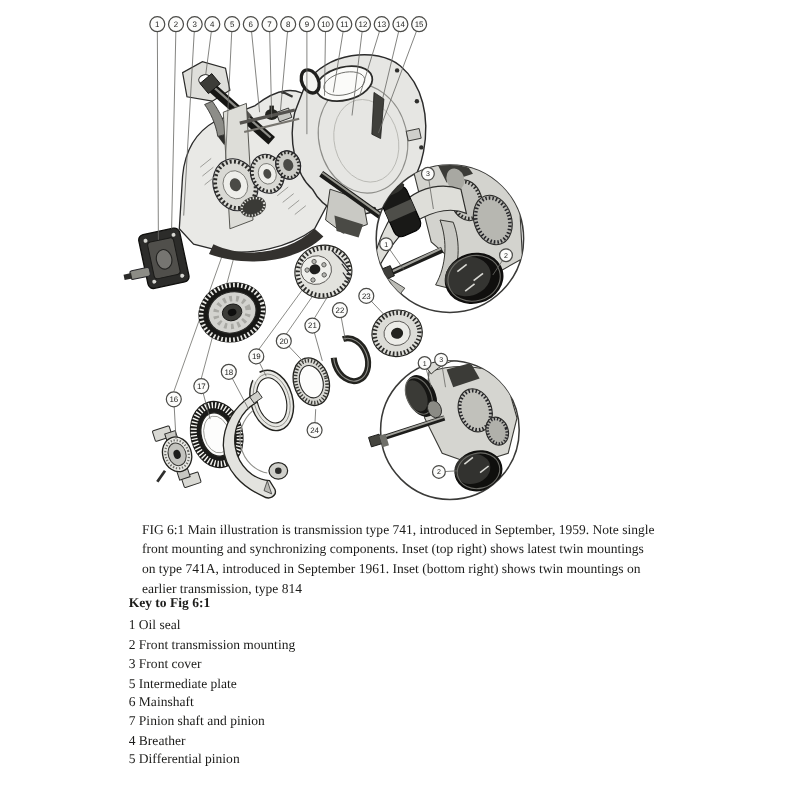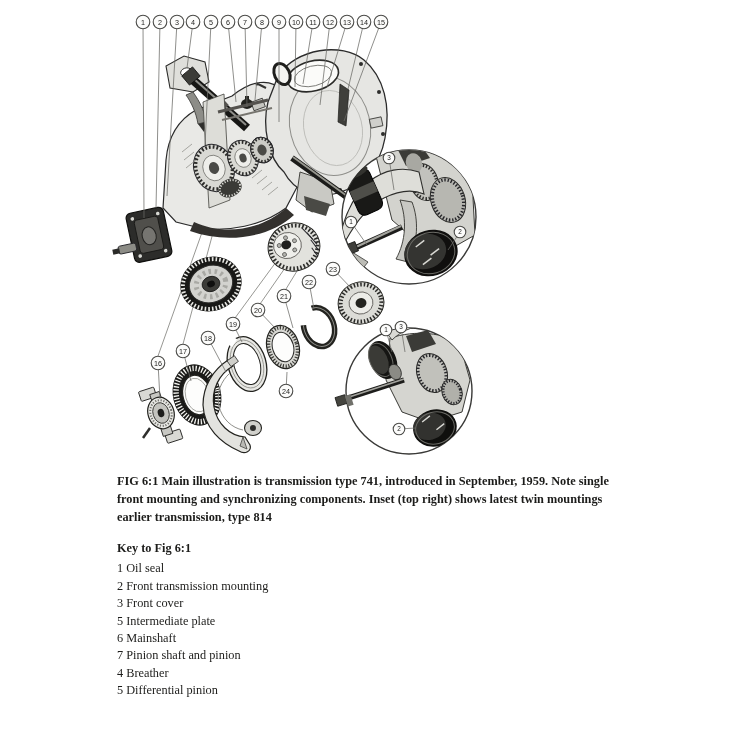--- a/index.html
+++ b/index.html
@@ -2,22 +2,22 @@
 <html><head>
 <meta charset="utf-8">
 <style>
   html,body{margin:0;padding:0;background:#ffffff;}
   .page{
     position:relative; width:730px; height:730px; background:#ffffff;
     font-family:"Liberation Serif", serif; color:#1c1c1a; overflow:hidden;
   }
   .figure-svg{position:absolute; left:0; top:0;}
   .caption{
-    position:absolute; left:117px; top:472px;
-    font-weight:bold; font-size:12.3px; line-height:18px; white-space:nowrap;
+    position:absolute; left:129px; top:472px;
+    font-weight:normal; font-size:12.3px; line-height:18px; white-space:nowrap;
   }
   .key{
     position:absolute; left:117px; top:540px;
     font-size:12.3px; line-height:17.4px; white-space:nowrap;
   }
   .key-title{font-weight:bold; margin-bottom:3px;}
   .key-item{white-space:nowrap;}
 </style>
 </head>
 <body>
@@ -390,20 +390,21 @@
         <circle cx="333" cy="269" r="6.8" fill="#fcfcfb" stroke="#4a4a47" stroke-width="1.1"></circle>
         <text x="333" y="271.592" text-anchor="middle" font-family="&quot;Liberation Sans&quot;, sans-serif" font-size="7.2" fill="#1c1c1a">23</text>
         <circle cx="286" cy="391" r="6.8" fill="#fcfcfb" stroke="#4a4a47" stroke-width="1.1"></circle>
         <text x="286" y="393.592" text-anchor="middle" font-family="&quot;Liberation Sans&quot;, sans-serif" font-size="7.2" fill="#1c1c1a">24</text>
       </g>
   </svg>
 
   <div class="caption" id="caption">
       <div>FIG 6:1 Main illustration is transmission type 741, introduced in September, 1959. Note single</div>
       <div>front mounting and synchronizing components. Inset (top right) shows latest twin mountings</div>
+      <div>on type 741A, introduced in September 1961. Inset (bottom right) shows twin mountings on</div>
       <div>earlier transmission, type 814</div>
     </div>
 
   <div class="key">
     <div class="key-title">Key to Fig 6:1</div>
     <div id="key-list">
         <div class="key-item">1 Oil seal</div>
         <div class="key-item">2 Front transmission mounting</div>
         <div class="key-item">3 Front cover</div>
         <div class="key-item">5 Intermediate plate</div>

